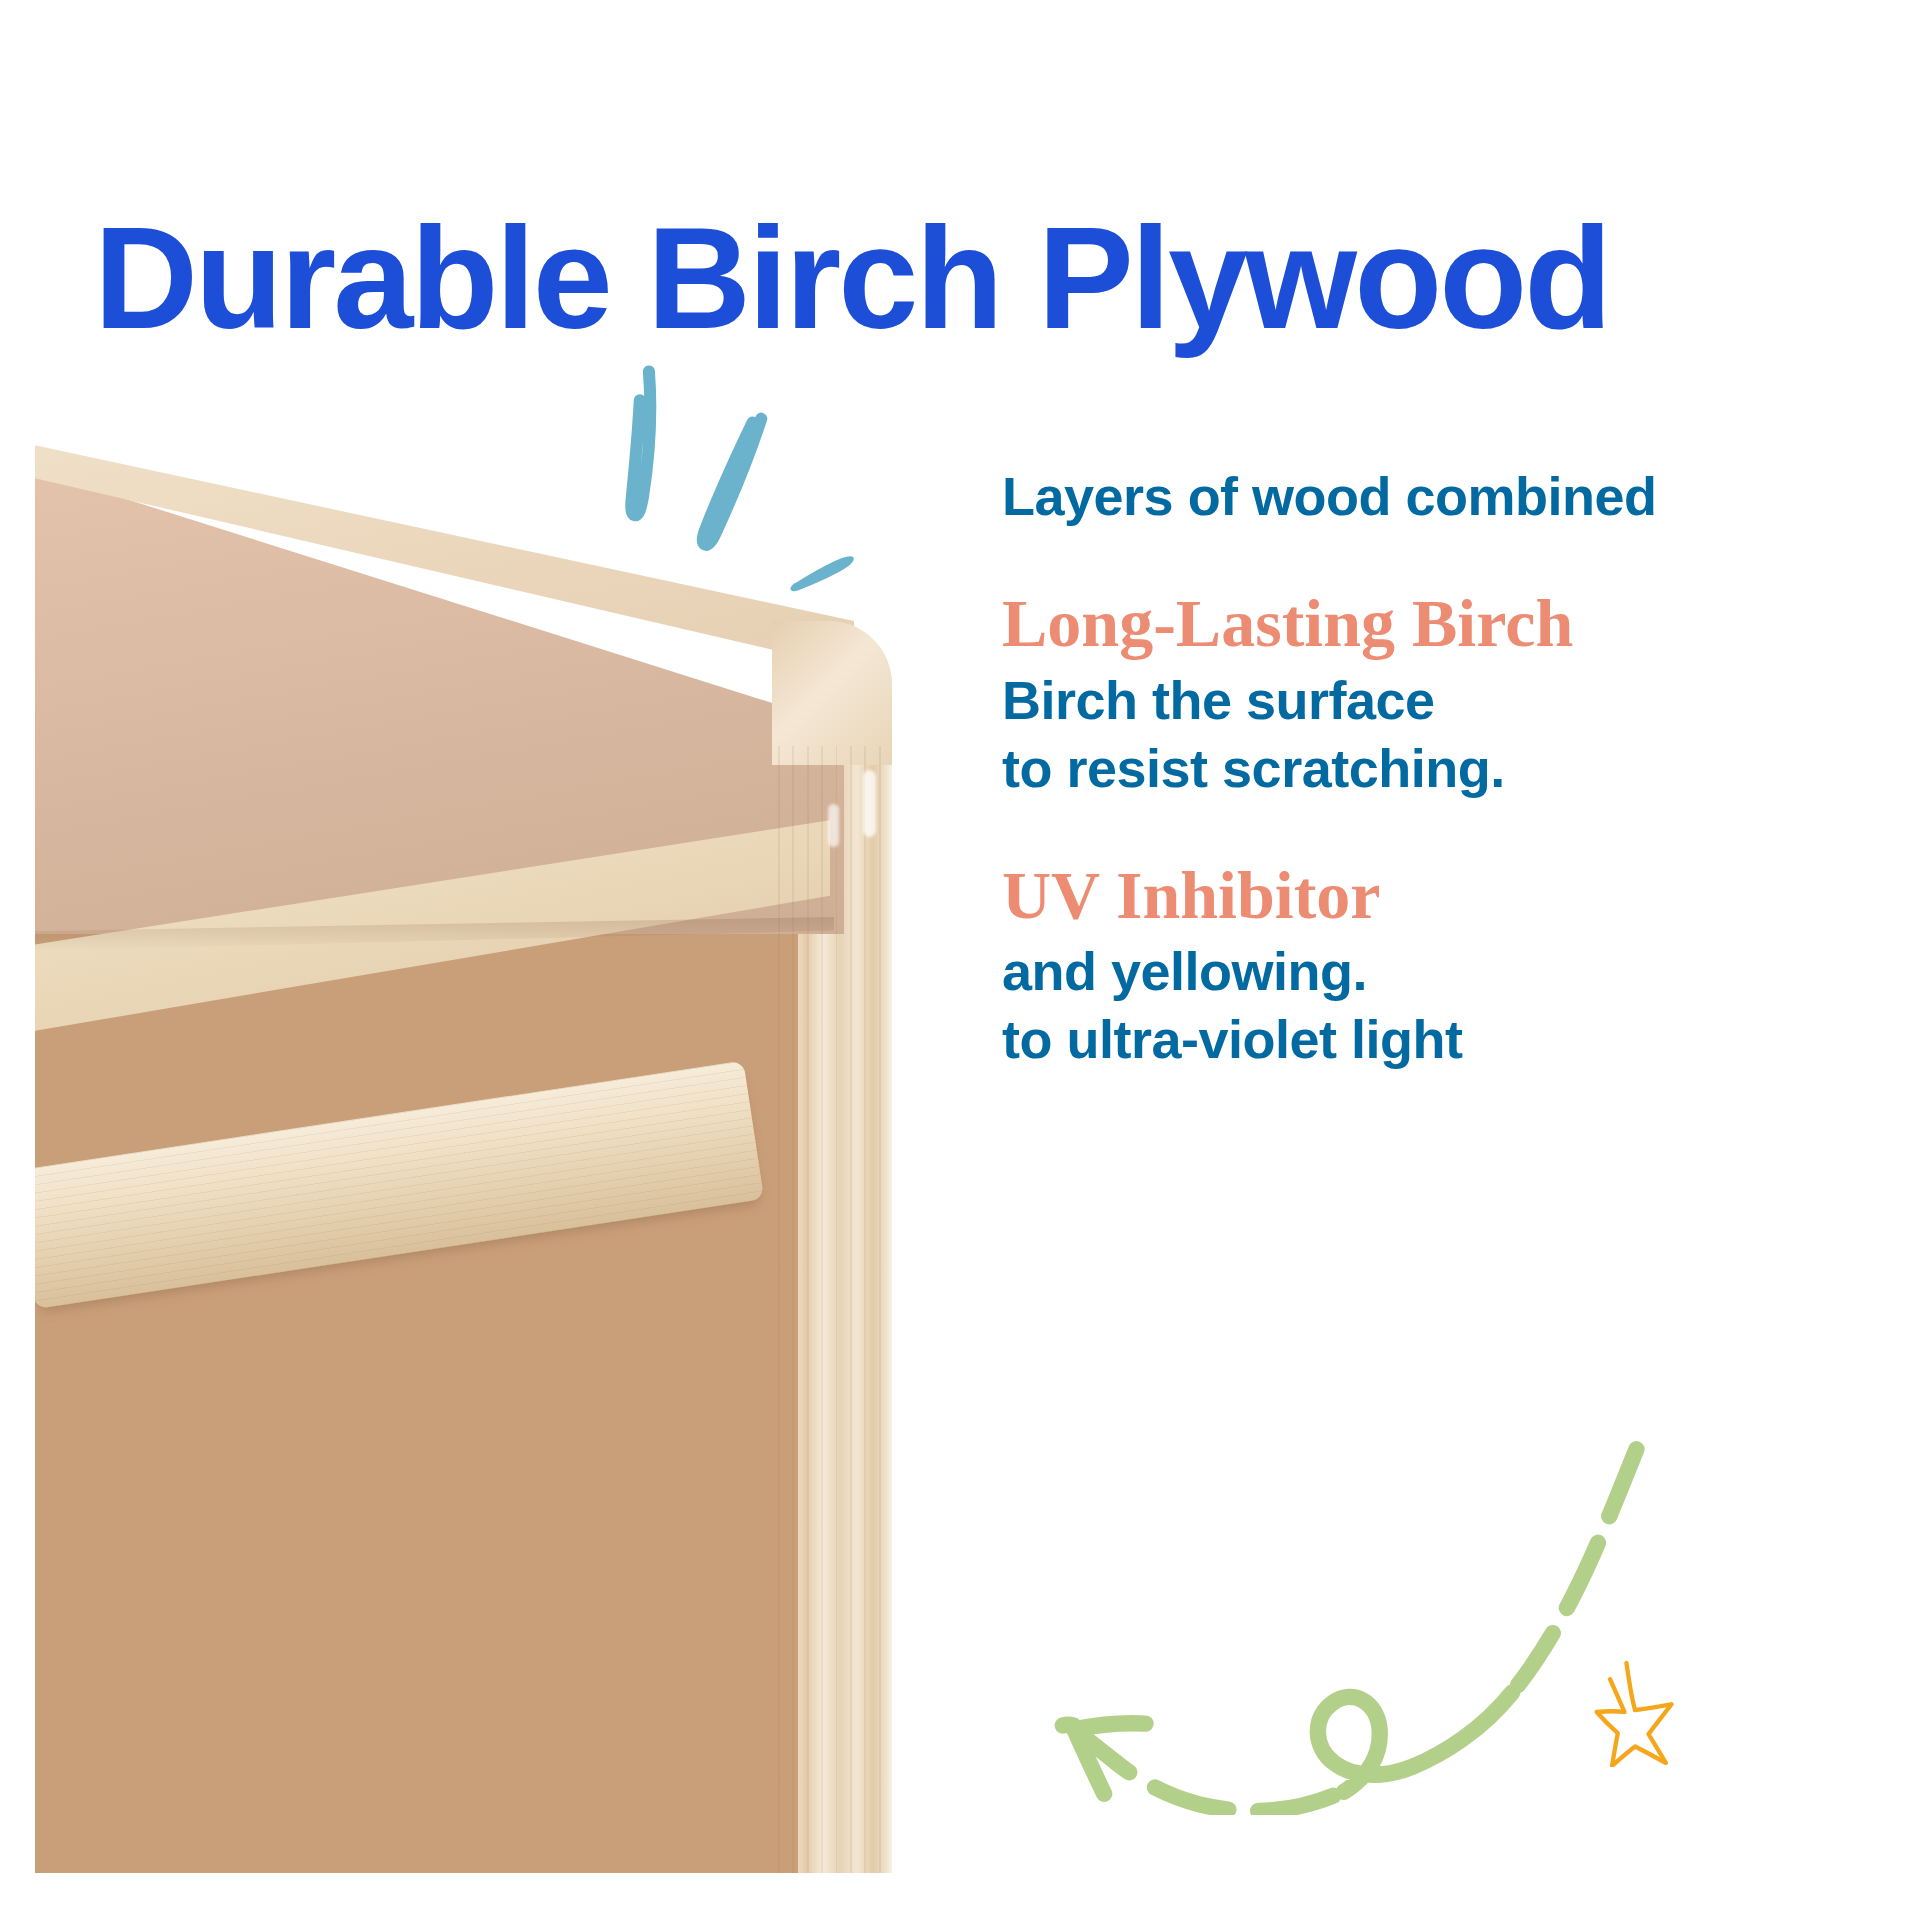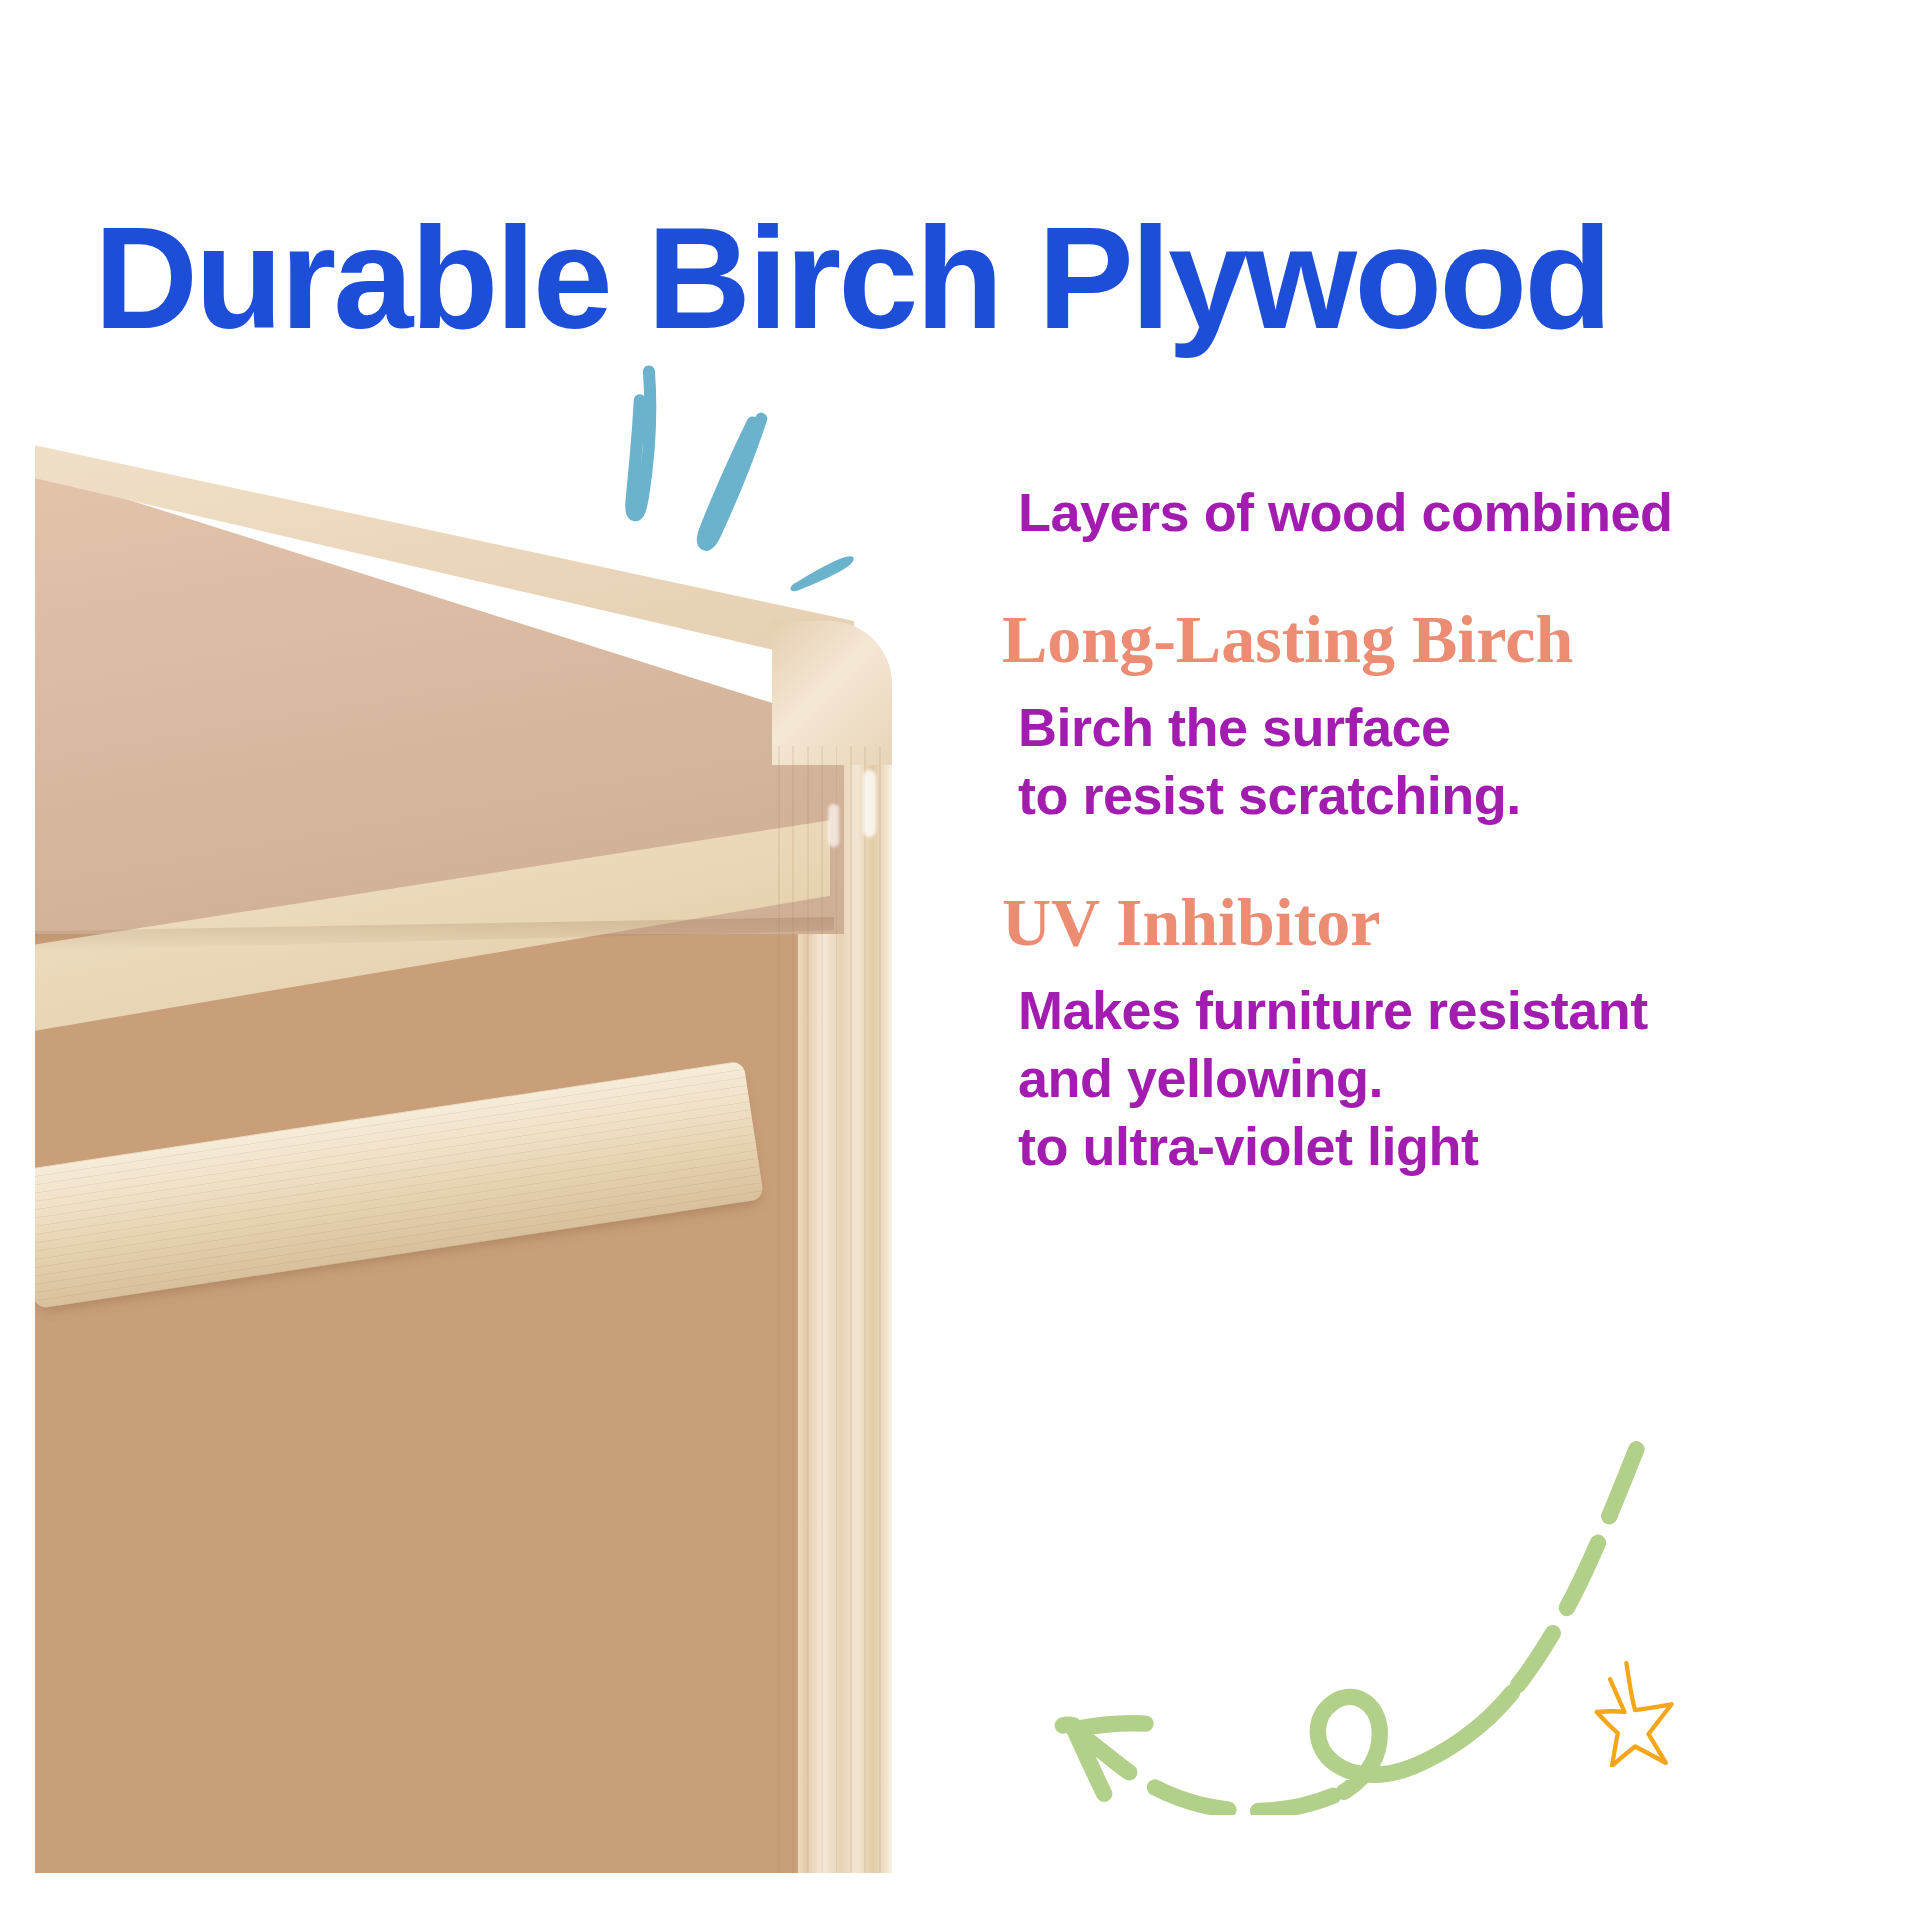--- a/index.html
+++ b/index.html
@@ -109,21 +109,21 @@
   .block{margin-bottom:56px;}
   .block:last-child{margin-bottom:0;}
   .feat-head{
     font-family:"Liberation Serif",serif;
     font-weight:bold; font-size:68px; line-height:1.10;
     color:#ec8c73; margin:0 0 4.8px 0; white-space:nowrap;
   }
   .feat-body{
     font-family:"Liberation Sans",sans-serif;
     font-weight:bold; font-size:54px; line-height:1.26;
-    color:#a21caf; margin:16px; letter-spacing:-0.5px;
+    color:#0369a1; margin:0; letter-spacing:-0.5px;
   }
   .feat-body span{display:block;}
 </style>
 </head>
 <body>
 
 <h1 id="page-title">Durable Birch Plywood</h1>
 
 <div id="photo">
   <div class="side-panel"></div>
@@ -158,21 +158,20 @@
     <h2 class="feat-head">Long-Lasting Birch</h2>
     <p class="feat-body">
       <span>Birch the surface</span>
       <span>to resist scratching.</span>
     </p>
   </div>
 
   <div class="block">
     <h2 class="feat-head">UV Inhibitor</h2>
     <p class="feat-body">
-      <span>Makes furniture resistant</span>
       <span>and yellowing.</span>
       <span>to ultra-violet light</span>
     </p>
   </div>
 
 </div>
 
 <svg class="doodle" style="left:1021px; top:1430px; width:636px; height:385px;" viewBox="0 0 1320 800" fill="none" xmlns="http://www.w3.org/2000/svg">
 
   <path d="M1278 40 C1248 115 1218 190 1186 262 C1142 360 1092 452 1032 530" stroke="#b3d08a" stroke-width="34" stroke-linecap="round" stroke-dasharray="150 60"></path>

